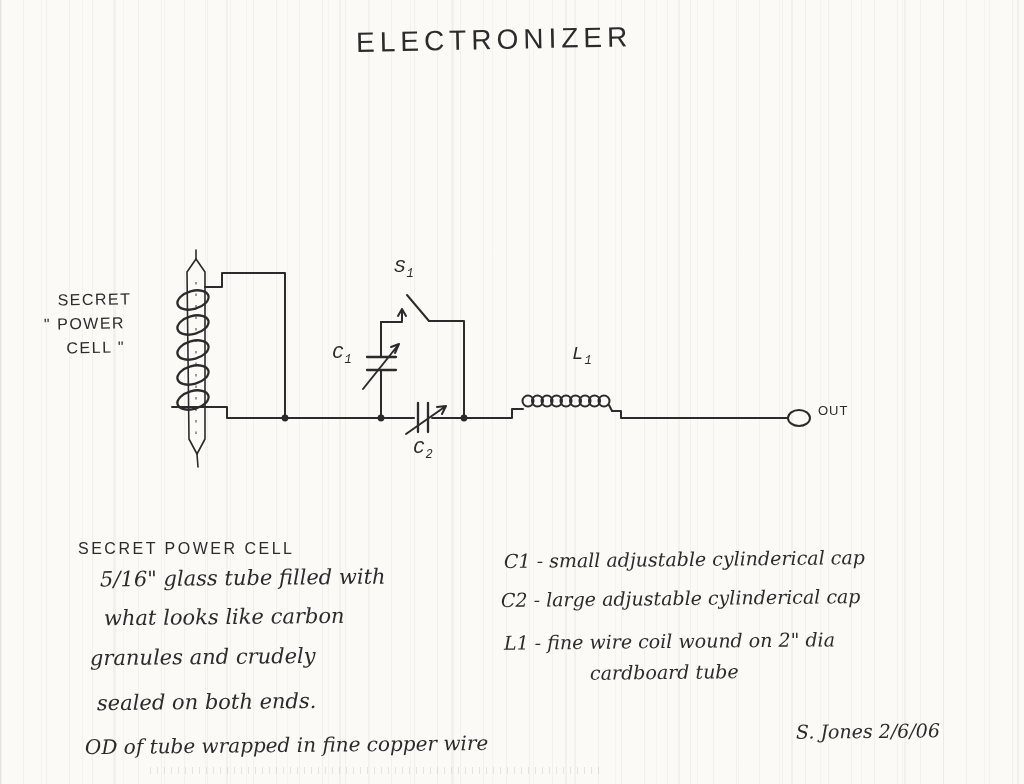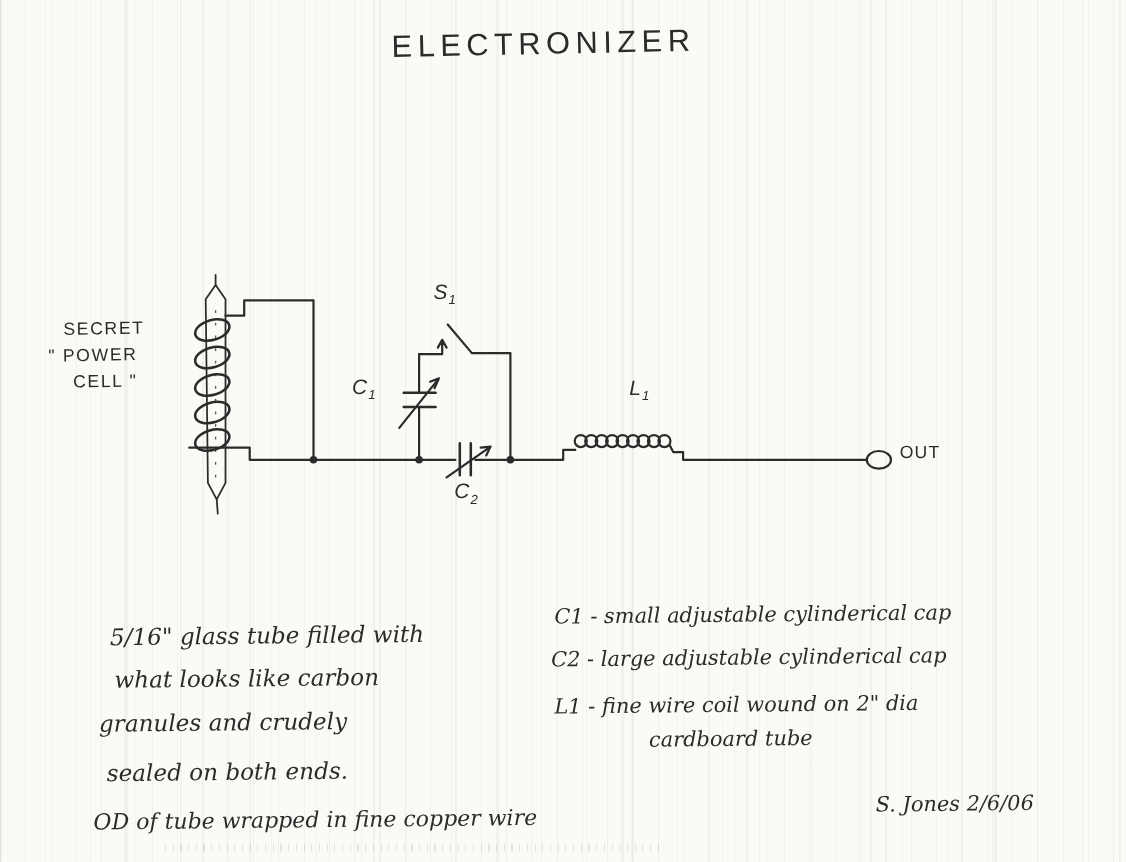--- a/index.html
+++ b/index.html
@@ -32,23 +32,23 @@
     font-size:28px;letter-spacing:5px;font-weight:500;
     transform:rotate(-1.2deg);
   }
   .print{font-family:"Liberation Sans","DejaVu Sans",sans-serif;}
   .cell-label{
     left:44px;top:288px;font-size:16px;letter-spacing:1.5px;line-height:24px;
     transform:rotate(-1deg);
   }
   .cell-label .ind1{margin-left:14px;}
   .cell-label .ind3{margin-left:22px;}
-  .comp-label{font-size:19px;font-style:italic;letter-spacing:1px;}
+  .comp-label{font-size:19px;font-style:italic;letter-spacing:1px;font-family:Liberation Mono, monospace;}
   .comp-label sub{font-size:12px;}
-  .out-label{left:818px;top:403px;font-size:16px;letter-spacing:1px;}
+  .out-label{left:818px;top:403px;font-size:13px;letter-spacing:1px;}
   .hand{
     font-family:"DejaVu Serif","Liberation Serif",serif;
     font-style:italic;
     font-size:21px;
     transform:rotate(-0.6deg);
   }
   .hand-sm{font-size:20px;}
   .nr{font-size:19px;}
   .heading-left{left:78px;top:540px;font-size:16px;letter-spacing:2.5px;}
   svg.circuit{position:absolute;left:0;top:0;}
@@ -124,28 +124,29 @@
   </svg>
 
   <div class="abs cell-label print" style="left: 44px; top: 288px;">
     <div class="ind1">SECRET</div>
     <div>" POWER</div>
     <div class="ind3">CELL "</div>
   </div>
 
   <div class="abs comp-label print" style="left:394px;top:256px"><span>S</span><sub>1</sub></div>
 
-  <div class="abs comp-label print" style="left:320px;top:342px"><span>C</span><sub>1</sub></div>
+  <div class="abs comp-label print" style="left:332px;top:342px"><span>C</span><sub>1</sub></div>
 
   <div class="abs comp-label print" style="left:413px;top:437px"><span>C</span><sub>2</sub></div>
 
   <div class="abs comp-label print" style="left:572px;top:343px"><span>L</span><sub>1</sub></div>
 
   <div class="abs out-label print" style="left: 818px; top: 403px;">OUT</div>
 
+  <div class="abs heading-left print">SECRET POWER CELL</div>
   <div class="abs hand" style="left:100px;top:566px">5/16" glass tube filled with</div>
   <div class="abs hand" style="left:104px;top:605px">what looks like carbon</div>
   <div class="abs hand" style="left:90px;top:645px">granules and crudely</div>
   <div class="abs hand" style="left:97px;top:690px">sealed on both ends.</div>
   <div class="abs hand hand-sm" style="left:85px;top:733px">OD of tube wrapped in fine copper wire</div>
 
   <div class="abs hand nr" style="left:504px;top:548px">C1 - small adjustable cylinderical cap</div>
   <div class="abs hand nr" style="left:501px;top:587px">C2 - large adjustable cylinderical cap</div>
   <div class="abs hand nr" style="left:504px;top:630px">L1 -  fine wire coil wound on 2" dia</div>
   <div class="abs hand nr" style="left:590px;top:661px">cardboard tube</div>

